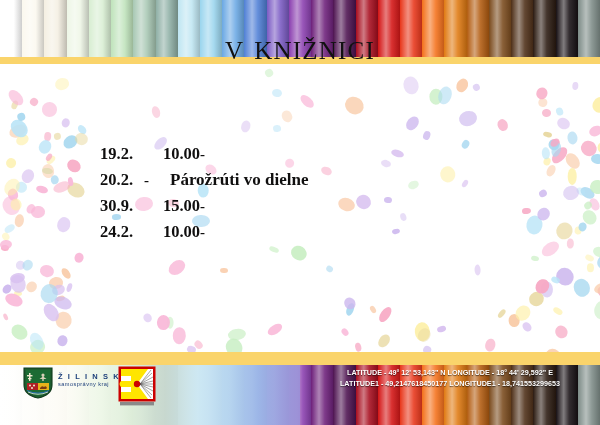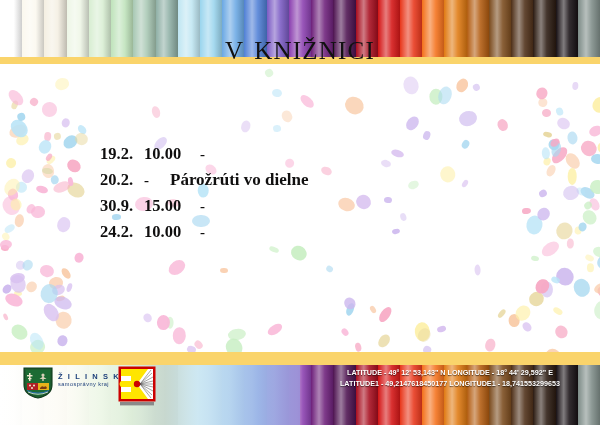--- a/index.html
+++ b/index.html
@@ -129,20 +129,21 @@
   }
   .prog-date {
     width: 44px;
     font-size: 16.5px;
     font-weight: bold;
   }
   .prog-time {
     width: 56px;
     font-size: 16.5px;
     font-weight: bold;
+    text-align: right;
   }
   .prog-dash {
     width: 26px;
     font-size: 15px;
     font-weight: bold;
   }
   .prog-label {
     font-size: 17px;
     font-weight: bold;
   }

